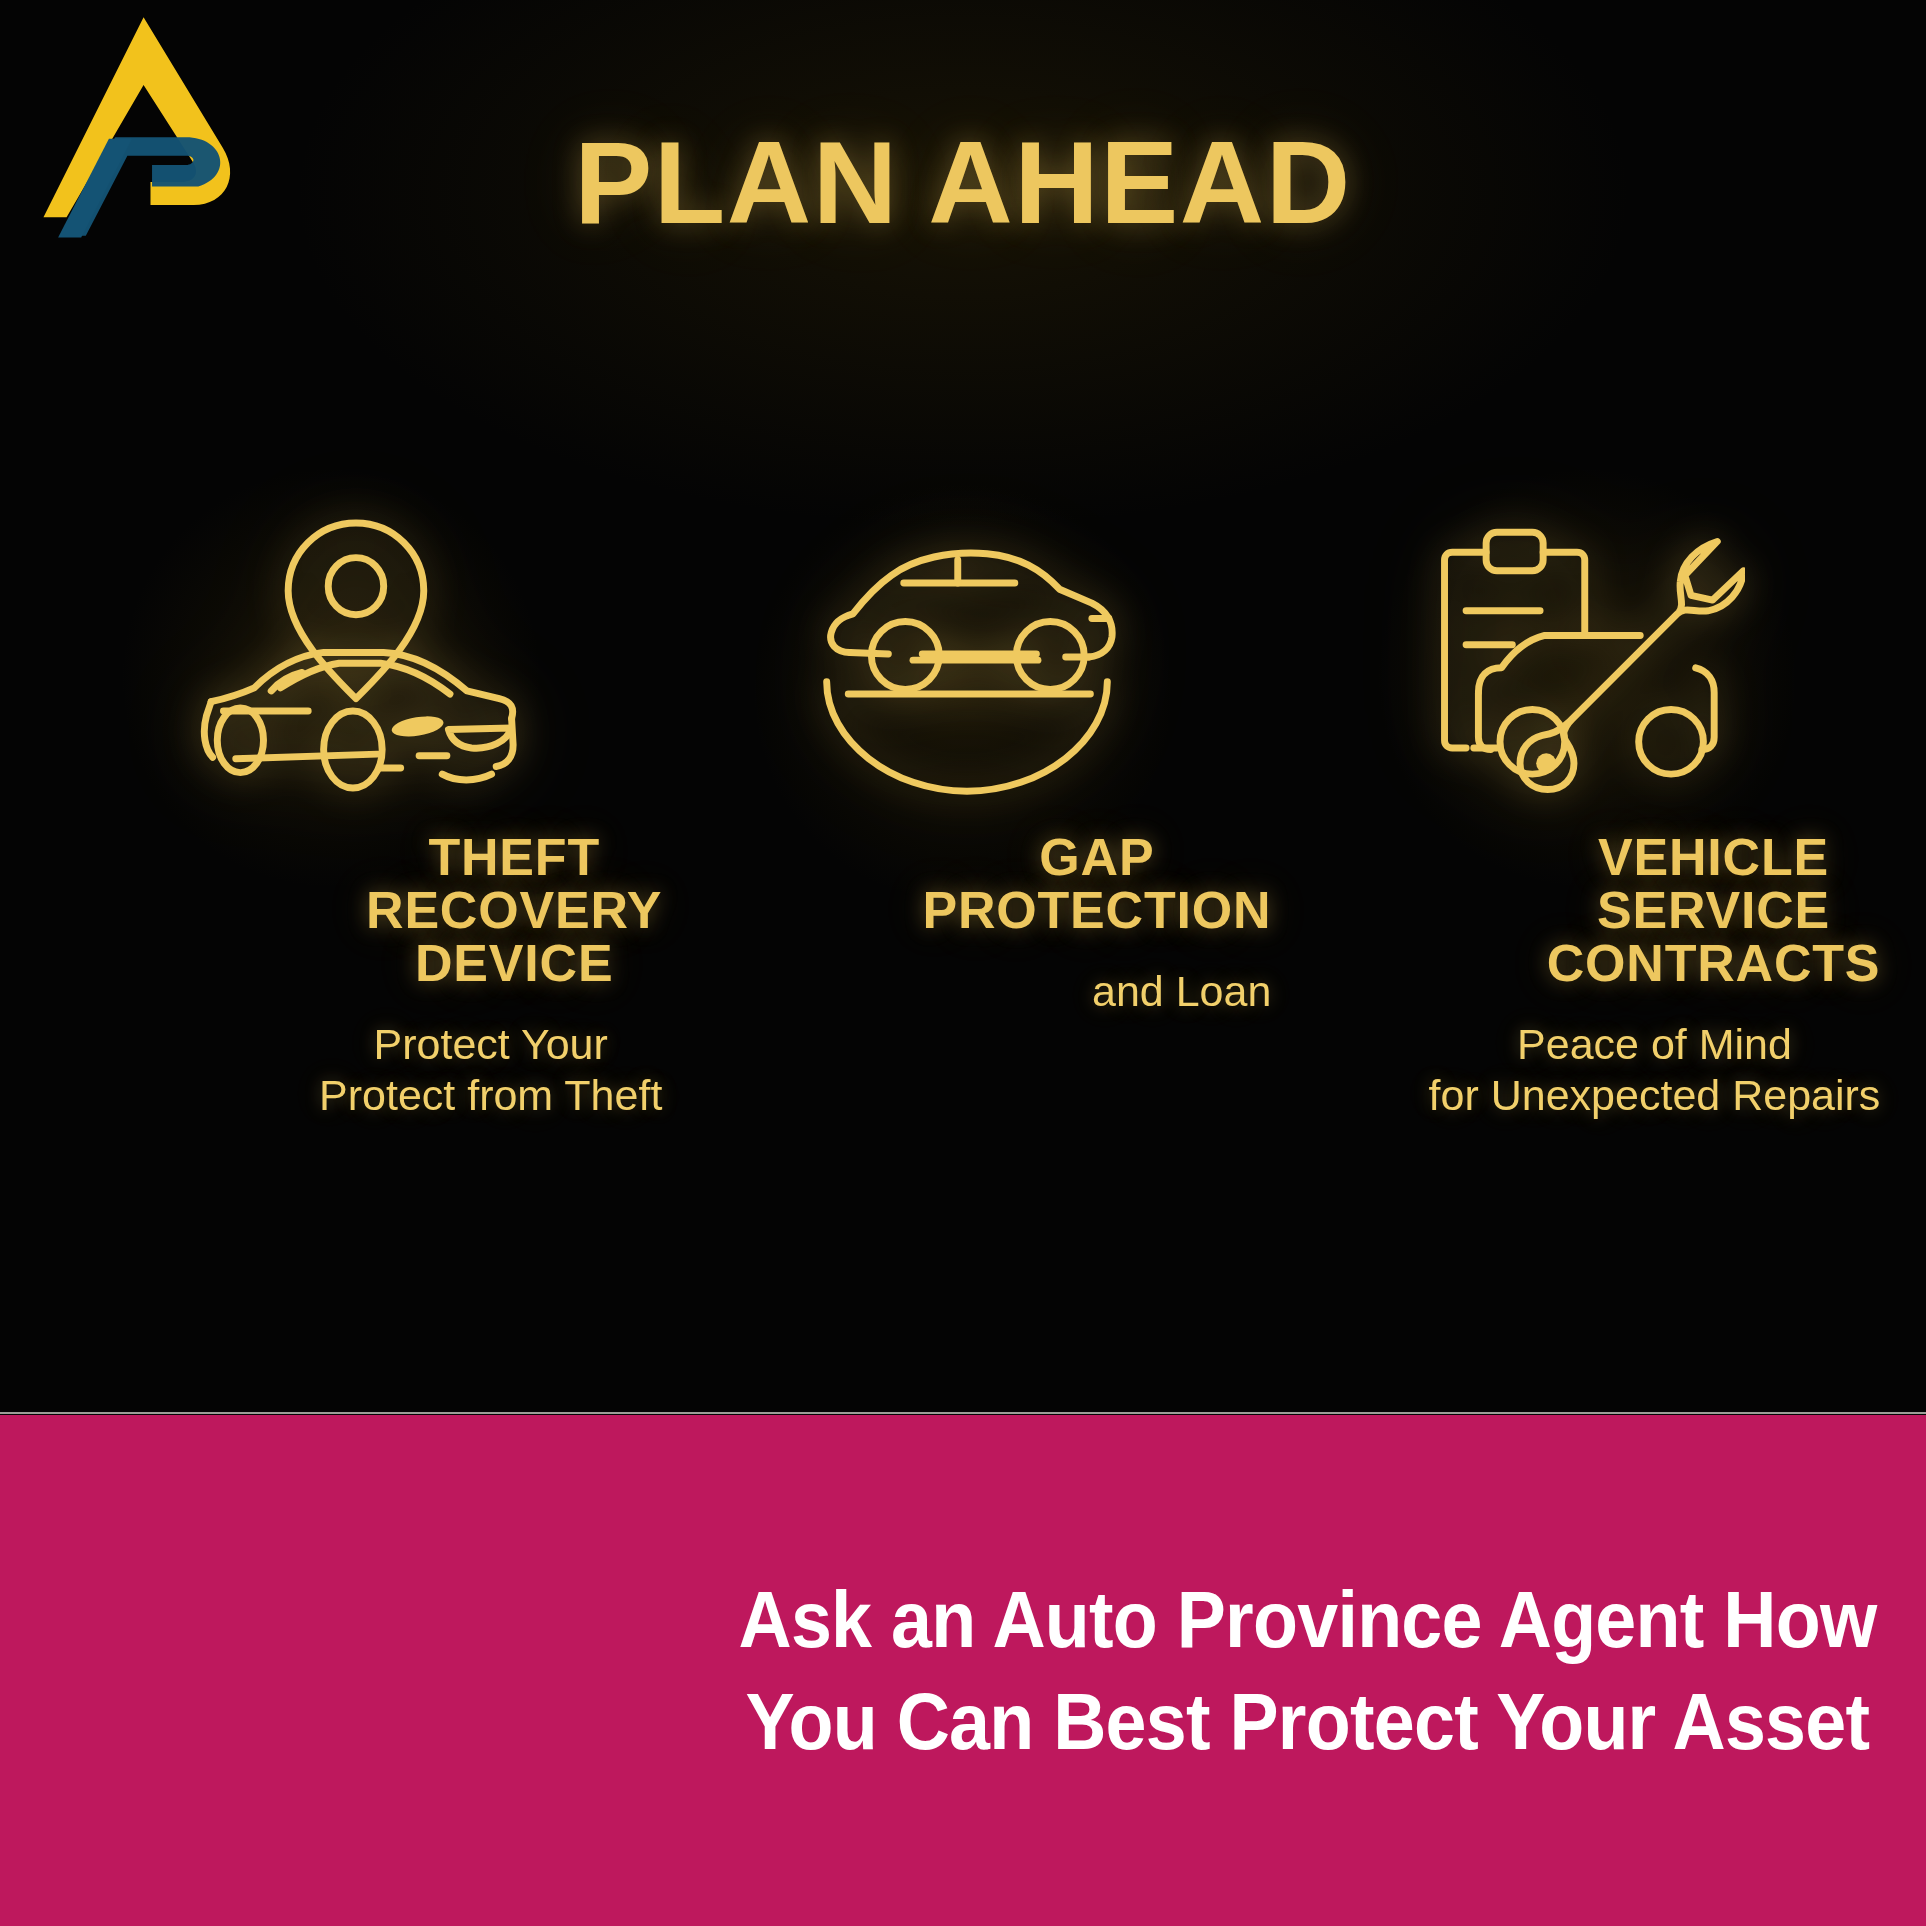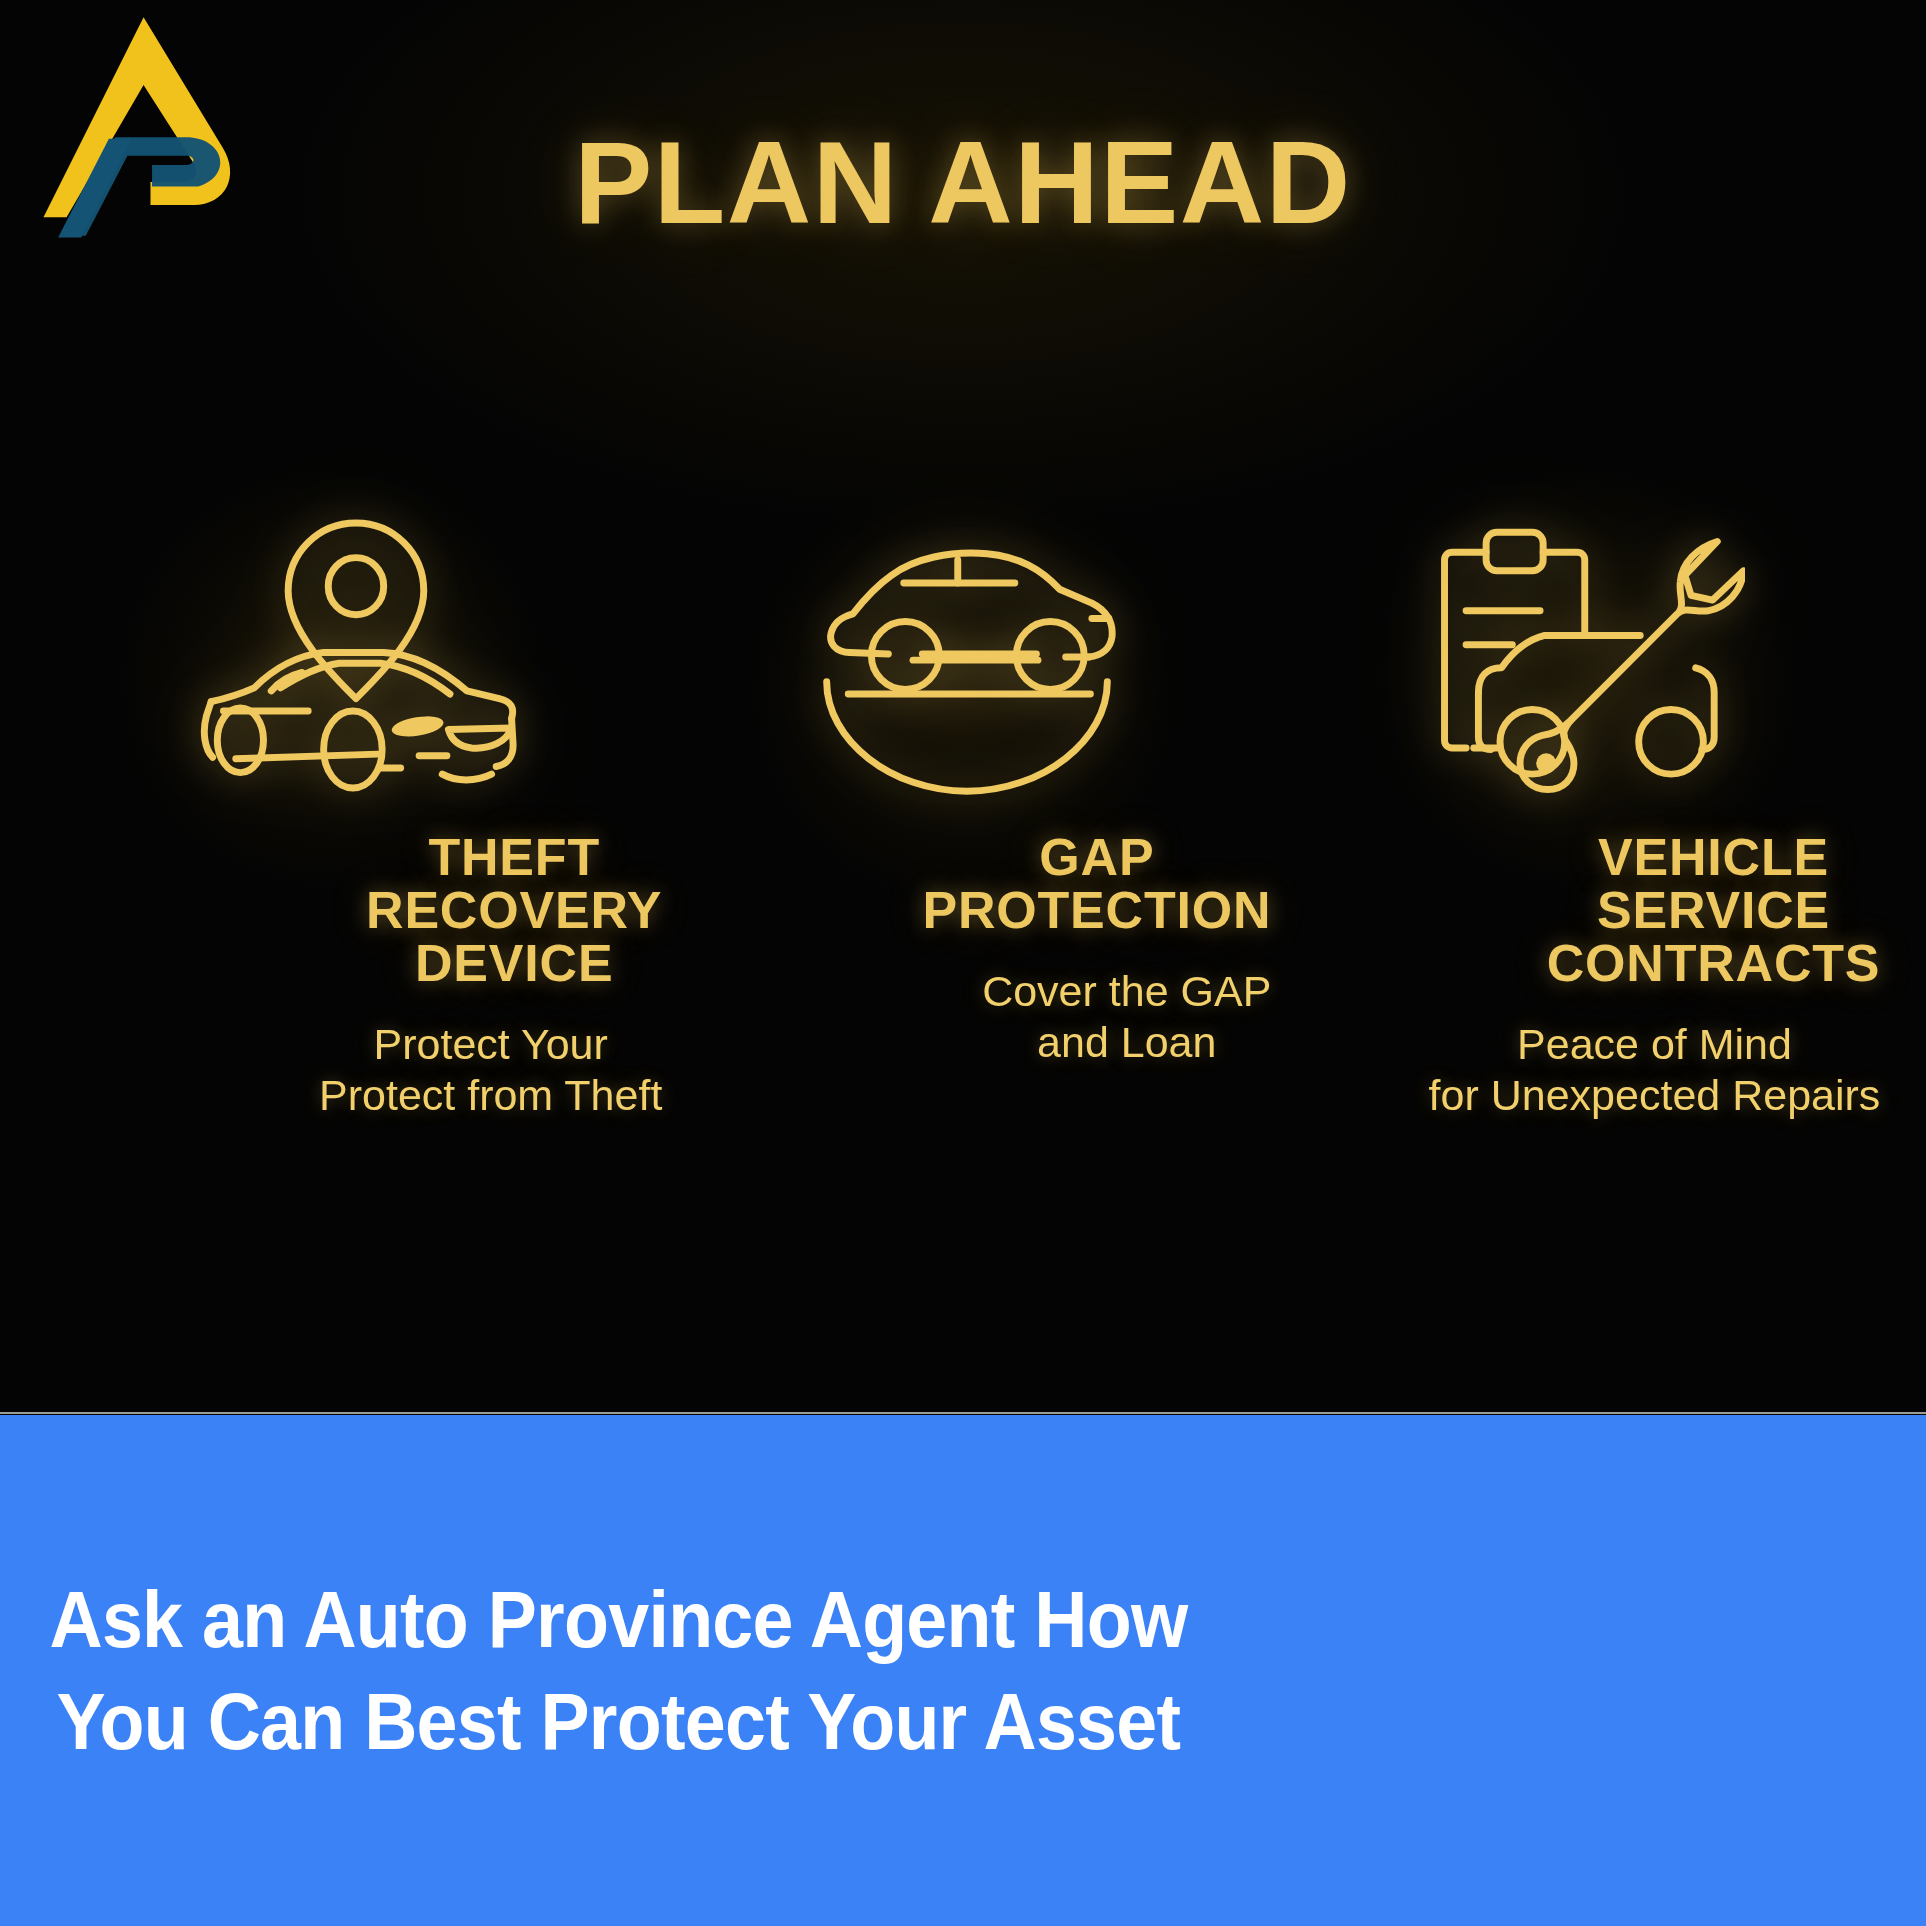--- a/index.html
+++ b/index.html
@@ -81,22 +81,22 @@
 
   
   .divider{
     position:absolute;left:0;top:1412px;width:1926px;height:2.3px;
     background:#b9b9b2;opacity:.85;
   }
 
   
   .banner{
     position:absolute;left:0;top:1415px;width:1926px;height:512px;
-    background:#3b82f6;
-    display:flex;align-items:center;justify-content:flex-start;
+    background:#be185d;
+    display:flex;align-items:center;justify-content:flex-end;
   }
   .banner .btxt{
     color:#ffffff;font-weight:bold;
     font-size:80px;line-height:1.28;
     text-align:center;letter-spacing:-0.8px;
     transform:scaleX(.92);
     font-family:"Liberation Sans", sans-serif;
   }
   .banner .bl{display:block;}
 </style>
@@ -185,21 +185,20 @@
 
           <path class="ic" d="M28 224 C28 300 112 366 210 366 C308 366 392 300 392 224"></path>
           <path class="ic" d="M56 240 L370 240"></path>
         </svg>
       </div>
       <div class="ctitle">
         <span class="tl">GAP</span>
         <span class="tl">PROTECTION</span>
       </div>
       <div class="csub">
-        <span class="sl">Cover the GAP</span>
         <span class="sl">and Loan</span>
       </div>
     </div>
 
     <div class="col c3">
       <div class="iconwrap">
         <svg width="339" height="293" viewBox="0 0 440 380" xmlns="http://www.w3.org/2000/svg">
 
           <path class="ic" d="M104 56 L60 56 C54 56 50 60 50 66 L50 300 C50 306 54 310 60 310 L78 310"></path>
           <path class="ic" d="M178 56 L222 56 C228 56 232 60 232 66 L232 160"></path>

